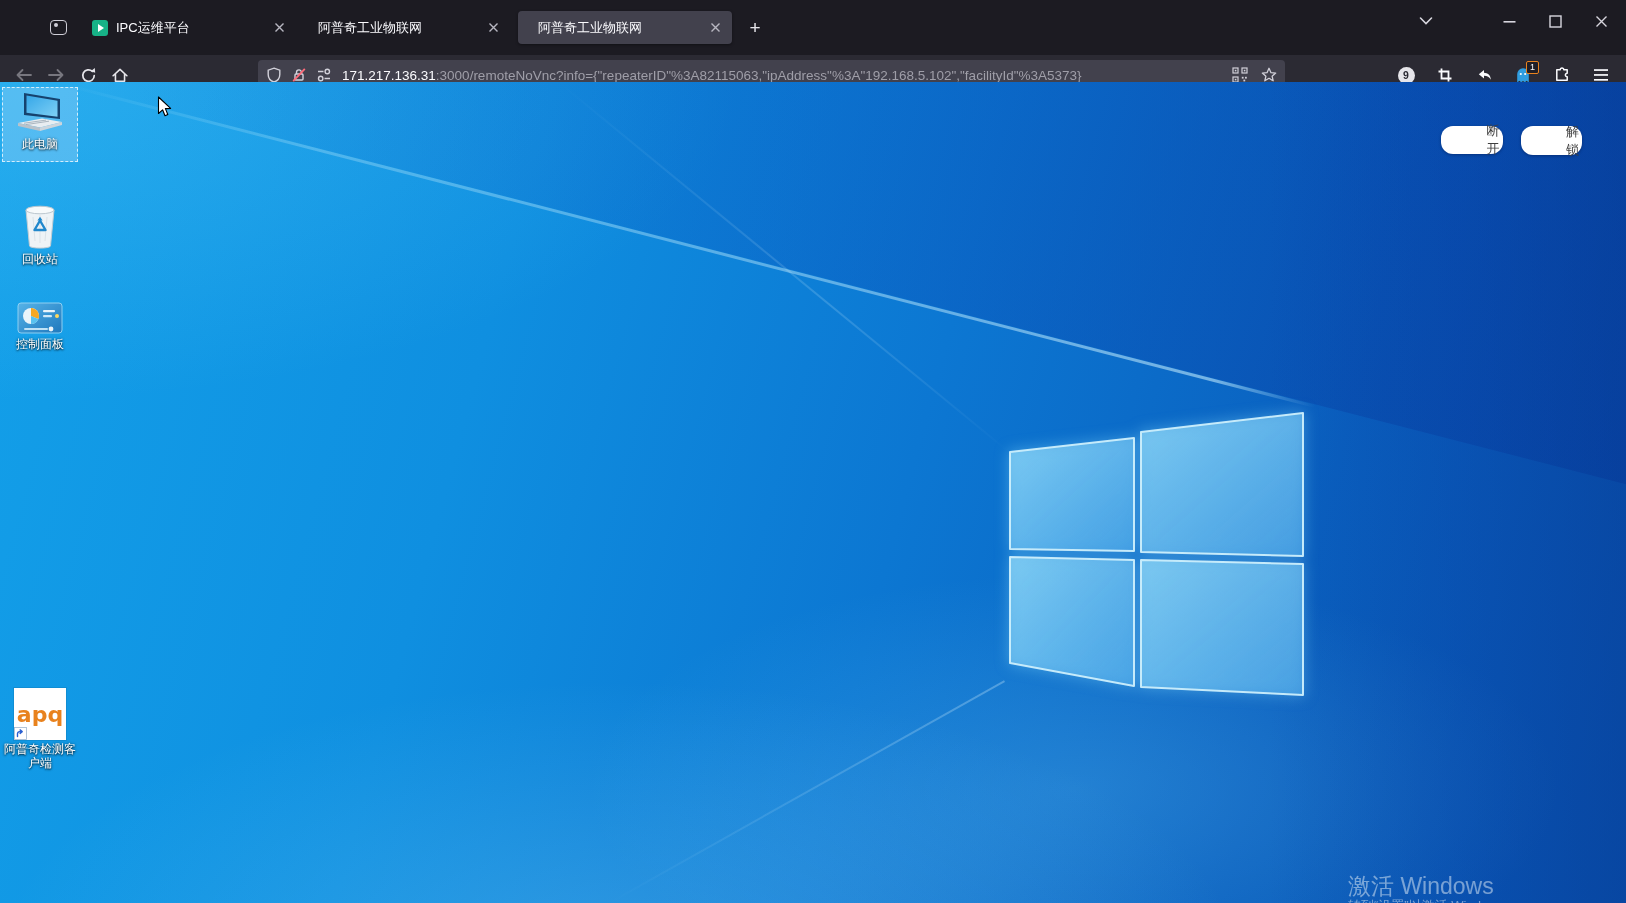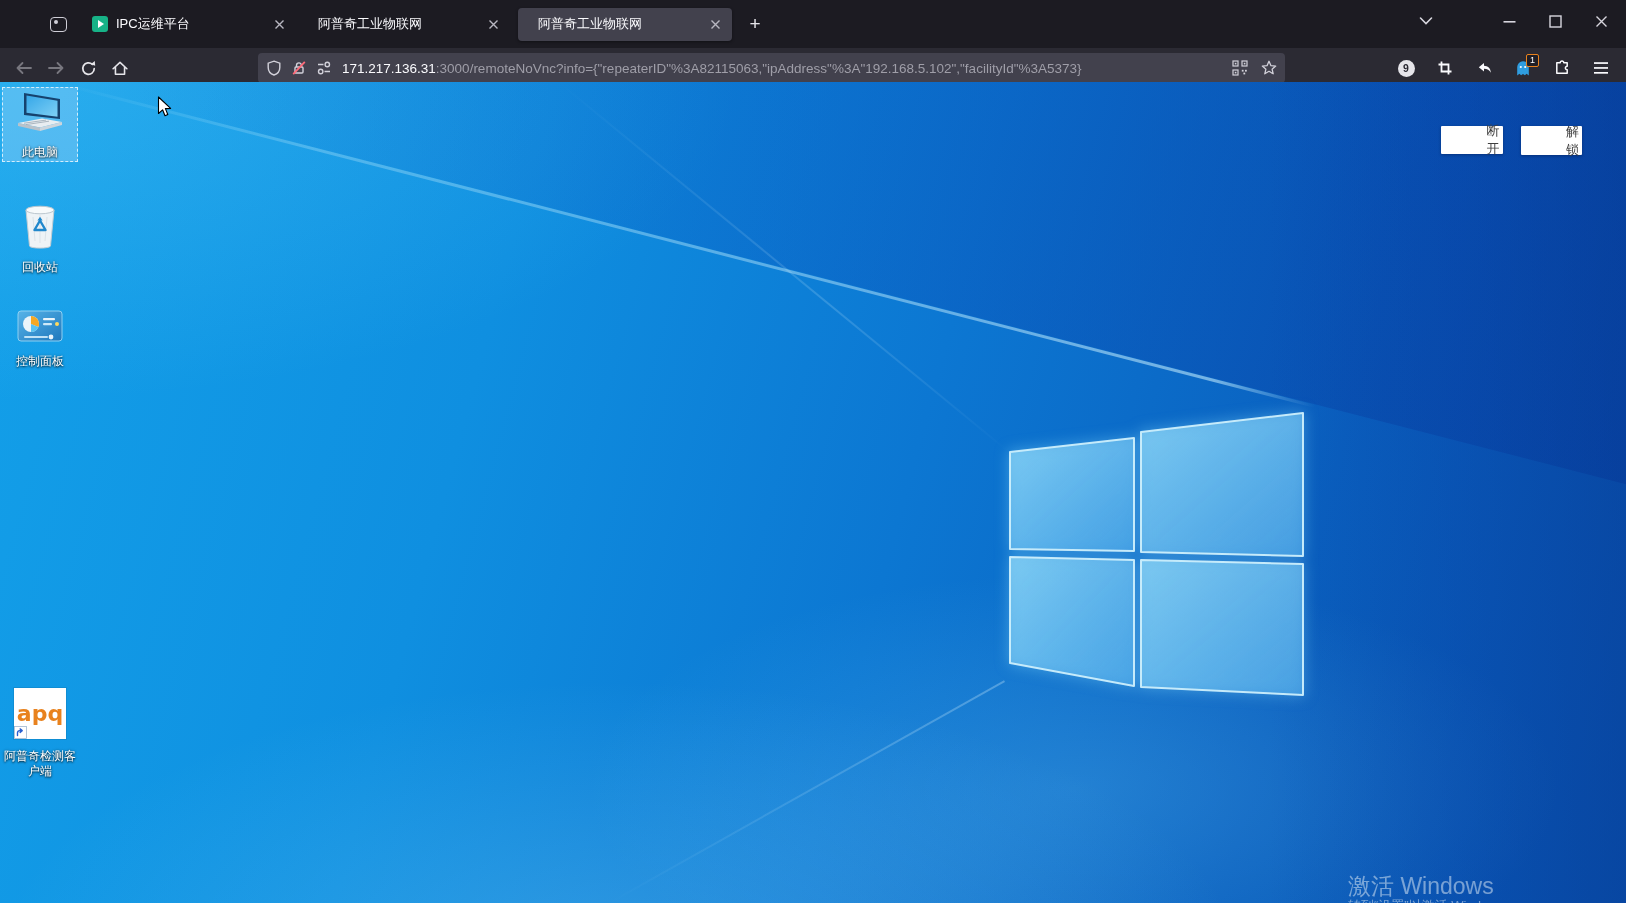--- a/index.html
+++ b/index.html
@@ -1,21 +1,21 @@
 <!DOCTYPE html>
 <html><head>
 <meta charset="utf-8">
 <style>
   * { margin:0; padding:0; box-sizing:border-box; }
   html,body { width:1626px; height:903px; overflow:hidden; background:#1c1b22;
               font-family:"Liberation Sans","DejaVu Sans",sans-serif; }
   .window { position:relative; width:1626px; height:903px; }
 
   
-  .tabbar { position:relative; height:48px; background:#1c1b22; display:flex; align-items:center; }
+  .tabbar { position:relative; height:55px; background:#1c1b22; display:flex; align-items:center; }
   .fxview { width:24px; height:28px; margin-left:46px; display:flex; align-items:center; justify-content:center; border-radius:4px; }
   .fxv-ic { width:17px; height:15px; border:1.6px solid #cfced7; border-radius:4px; position:relative; }
   .fxv-ic::after { content:""; position:absolute; left:3px; top:2px; width:4px; height:4px; border-radius:50%; background:#cfced7; }
   .tab { height:33px; margin-top:0; display:flex; align-items:center; border-radius:4px; color:#fbfbfe; font-size:13px; padding:0 8px; }
   .tab .title { flex:1; white-space:nowrap; overflow:hidden; text-overflow:ellipsis; }
   .tab-1 { width:212px; margin-left:14px; }
   .tab-2 { width:212px; margin-left:2px; padding-left:20px; }
   .tab-3 { width:214px; margin-left:8px; padding-left:20px; background:#42414d; box-shadow:0 1px 3px rgba(0,0,0,.4); }
   .favicon { width:16px; height:16px; border-radius:3px; background:#17b287; margin-right:8px; display:flex; align-items:center; justify-content:center; flex:none; }
   .favicon .tri { width:0; height:0; border-left:6px solid #fff; border-top:4px solid transparent; border-bottom:4px solid transparent; margin-left:2px; }
@@ -57,30 +57,30 @@
   .beam2 { left:560px; top:0; width:583px; height:2px; transform:rotate(39.4deg);
     background:linear-gradient(to right, rgba(255,255,255,0), rgba(220,245,255,.18) 60%, rgba(220,245,255,0)); }
   .beam3 { left:1005px; top:600px; width:453px; height:2px; transform:rotate(150.7deg);
     background:linear-gradient(to right, rgba(220,245,255,.30), rgba(220,245,255,0)); }
   .winlogo { position:absolute; left:1005px; top:325px; filter:drop-shadow(0 0 7px rgba(140,225,255,.55)); }
 
   .icon-cell { position:absolute; left:2px; width:76px; display:flex; flex-direction:column; align-items:center; }
   .icon-cell.selected { background:rgba(200,230,255,.28); outline:1px dashed rgba(255,255,255,.75); outline-offset:-1px; }
   .cell-1 { top:5px;  height:75px; }
   .cell-2 { top:118px; height:78px; }
-  .cell-3 { top:214px; height:75px; }
+  .cell-3 { top:206px; height:75px;font-family:Liberation Mono, monospace; }
   .cell-4 { top:600px; height:96px; }
-  .icon-label { font-size:12px; color:#fff; text-align:center; line-height:1.2; margin-top:10px;
+  .icon-label { font-size:12px; color:#fff; text-align:center; line-height:1.2; margin-top:2px;
     text-shadow:0 1px 2px rgba(0,0,0,.85), 0 0 3px rgba(0,0,0,.45); }
   .apqbox { width:52px; height:52px; background:#fff; margin-top:6px; position:relative;
     display:flex; align-items:center; justify-content:center; box-shadow:0 0 0 1px rgba(0,0,0,.08); }
   .apqtext { color:#e8821e; font-weight:bold; font-size:22px; letter-spacing:0; font-family:"DejaVu Sans",sans-serif; }
   .shortcut { position:absolute; left:0; bottom:0; }
 
-  .remote-btn { position:absolute; background:#fff; border:none; border-radius:1px; color:#3f3f3f;
+  .remote-btn { position:absolute; background:#fff; border:none; border-radius:12px; color:#3f3f3f;
     font-size:13px; letter-spacing:2px; display:flex; align-items:center; justify-content:center;
     box-shadow:0 1px 3px rgba(0,10,40,.35); cursor:pointer; font-family:Liberation Mono, monospace;padding-left:44px; }
   .btn-disconnect { left:1441px; top:44px; width:62px; height:28px; }
   .btn-unlock     { left:1521px; top:44px; width:61px; height:29px; }
 
   .watermark { position:absolute; left:1348px; color:rgba(230,240,248,.5); pointer-events:none; }
   .wm1 { top:789px; font-size:23px; }
   .wm2 { top:815px; font-size:13px; }
   .cursor { position:absolute; left:157px; top:14px; }
 </style>

